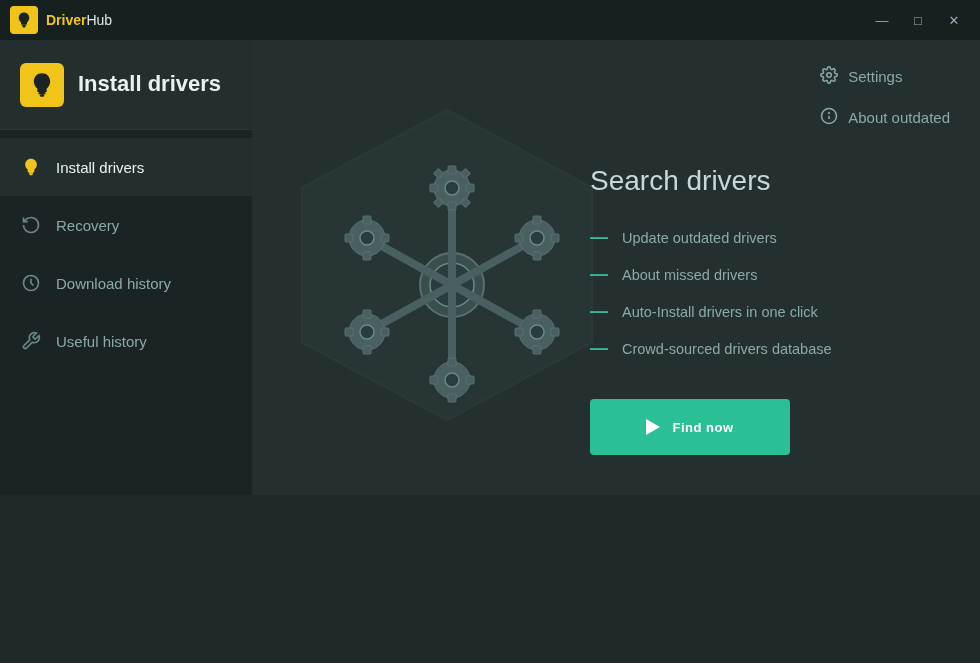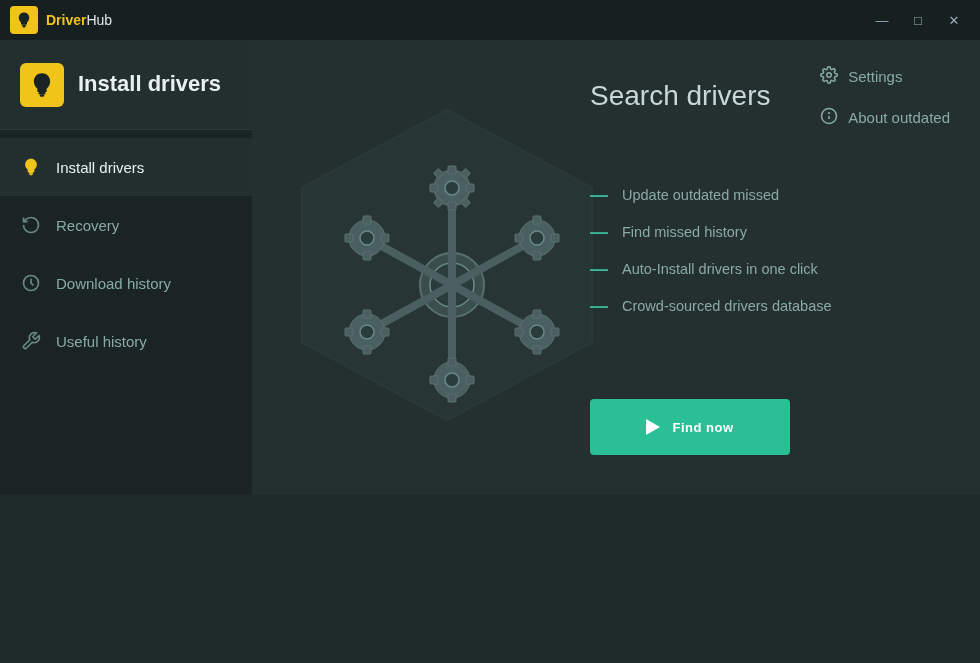--- a/index.html
+++ b/index.html
@@ -184,21 +184,21 @@
 
     
     .right-panel {
       position: absolute;
       right: 0;
       top: 0;
       width: 440px;
       height: 100%;
       display: flex;
       flex-direction: column;
-      justify-content: space-between;
+      justify-content: flex-end;
       padding: 40px 50px;
     }
     .search-title {
       font-size: 28px;
       font-weight: 400;
       color: #c8d8d8;
       margin-bottom: 30px;
     }
     .feature-list {
       list-style: none;
@@ -438,25 +438,25 @@
         </span>
         <span>About outdated</span>
       </div>
     </div>
 
     <div class="right-panel">
       <div class="search-title">Search drivers</div>
       <ul class="feature-list">
         <li class="feature-item">
           <span class="feature-dash">—</span>
-          <span>Update outdated missed</span>
+          <span>Update outdated drivers</span>
         </li>
         <li class="feature-item">
           <span class="feature-dash">—</span>
-          <span>Find missed history</span>
+          <span>About missed drivers</span>
         </li>
         <li class="feature-item">
           <span class="feature-dash">—</span>
           <span>Auto-Install drivers in one click</span>
         </li>
         <li class="feature-item">
           <span class="feature-dash">—</span>
           <span>Crowd-sourced drivers database</span>
         </li>
       </ul>

